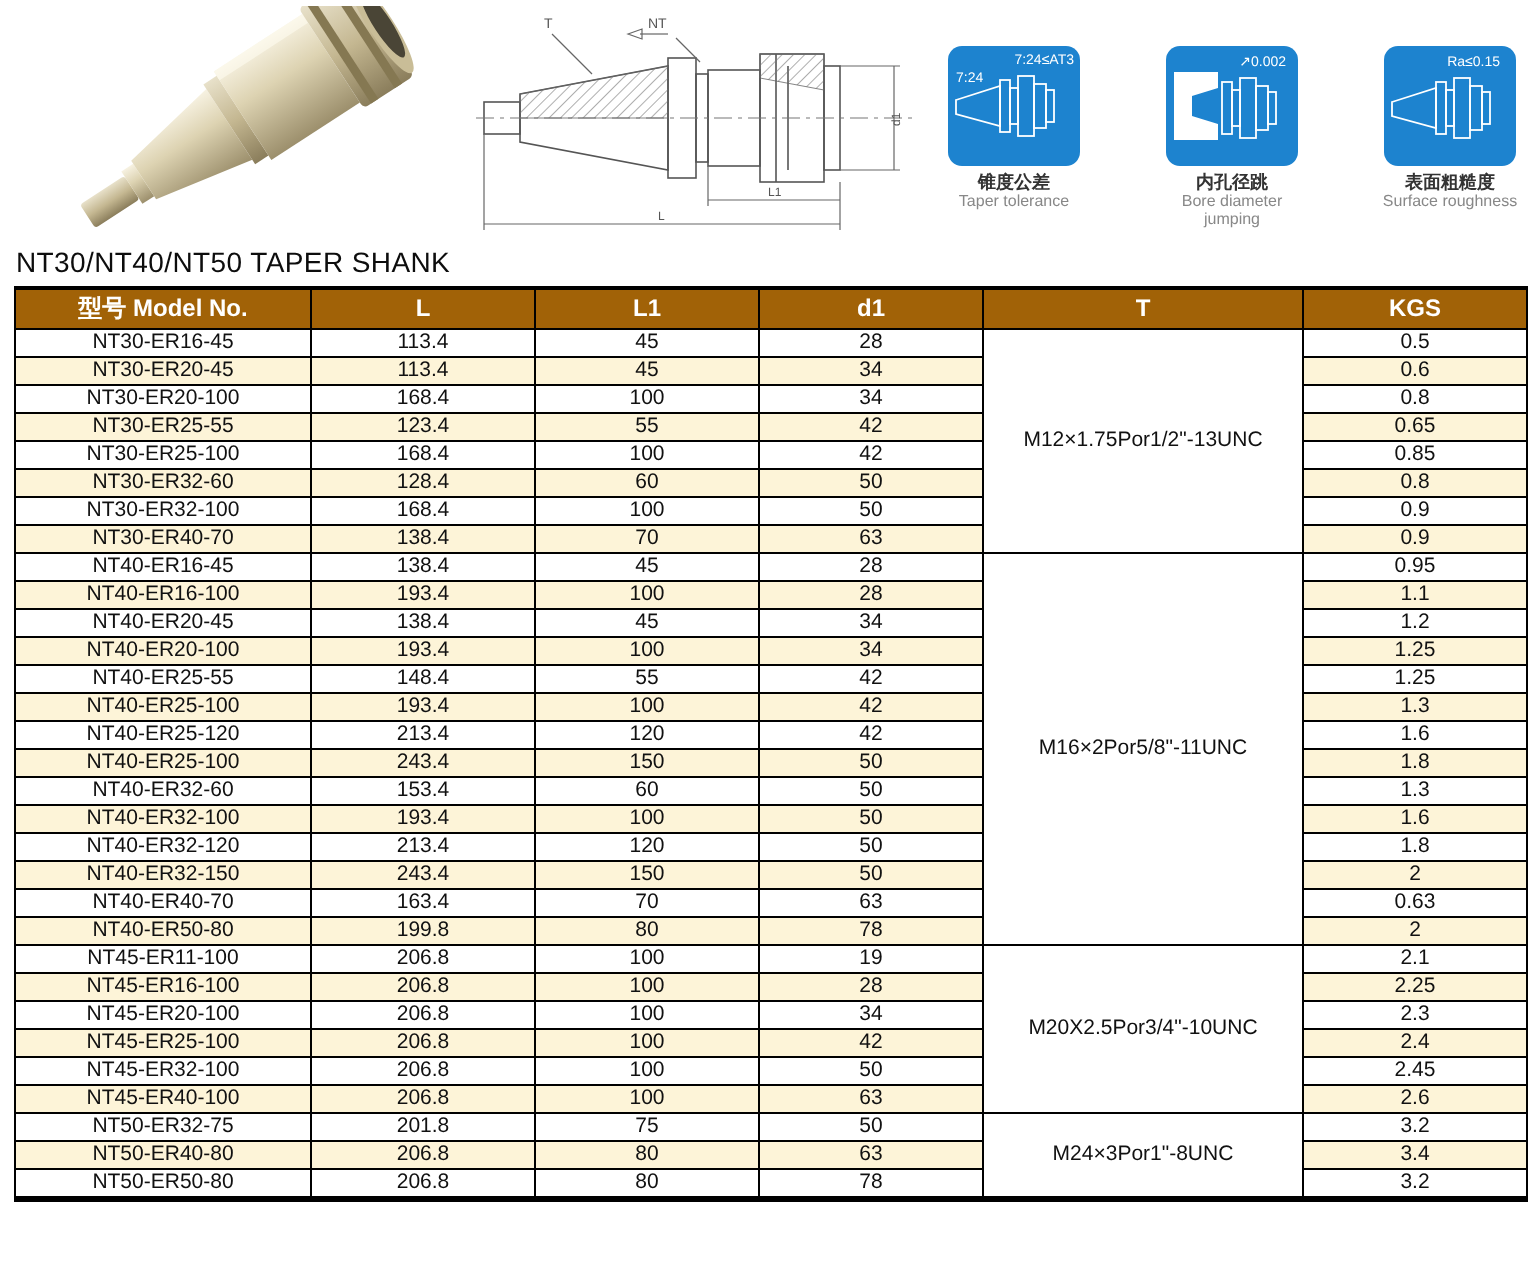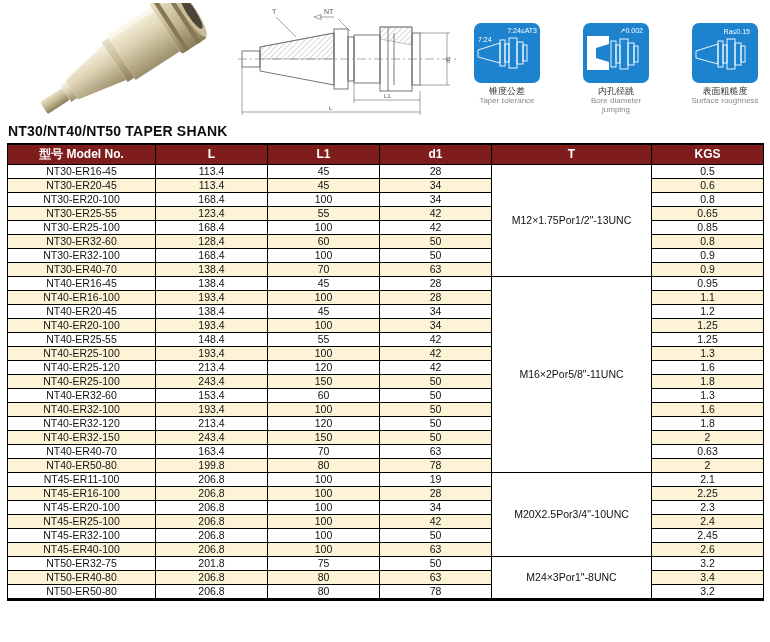--- a/index.html
+++ b/index.html
@@ -7,30 +7,30 @@
   .page { width:770px; height:642px; overflow:hidden; background:#fff; }
 
   
   .top { display:flex; height:118px; padding:3px 6px 0 8px; }
   .photo { width:226px; height:115px; }
   .drawing { width:230px; height:115px; }
   .features { flex:1; display:flex; justify-content:space-between; padding:20px 2px 0 6px; }
   .feature { width:74px; text-align:center; }
   .fbox { position:relative; width:66px; height:60px; margin:0 auto; background:#1d83cf; border-radius:7px; overflow:hidden; }
   .ann { position:absolute; color:#fff; font-size:7px; white-space:nowrap; font-family:"Liberation Sans",sans-serif; }
-  .fl-cn { font-size:9px; font-weight:normal; color:#333; margin-top:3px; line-height:10px; }
+  .fl-cn { font-size:9px; font-weight:bold; color:#333; margin-top:3px; line-height:10px; }
   .fl-en { font-size:8px; color:#888; line-height:9px; }
 
   
-  .title { font-size:14px; font-weight:bold; color:#0d0d0d; padding:5px 0 4px 8px; letter-spacing:0.2px; }
+  .title { font-size:14px; font-weight:normal; color:#0d0d0d; padding:5px 0 4px 8px; letter-spacing:0.2px; }
 
   
   table { border-collapse:collapse; width:756px; margin:0 7px; table-layout:fixed;
           border-top:2px solid #000; border-bottom:3px solid #000; }
-  thead th { background:#7f1d1d; color:#fff; font-size:12px; font-weight:bold;
+  thead th { background:#a16207; color:#fff; font-size:12px; font-weight:bold;
              height:20px; border:1px solid #000; padding:0; }
   td { border:1px solid #000; text-align:center; font-size:10.5px; height:14px;
        line-height:13px; color:#111; padding:0; background:#fff; }
   tr.alt td { background:#fdf4d8; }
   td.tcell { background:#fff; }
 </style>
 </head>
 <body>
 
 <div class="page">

